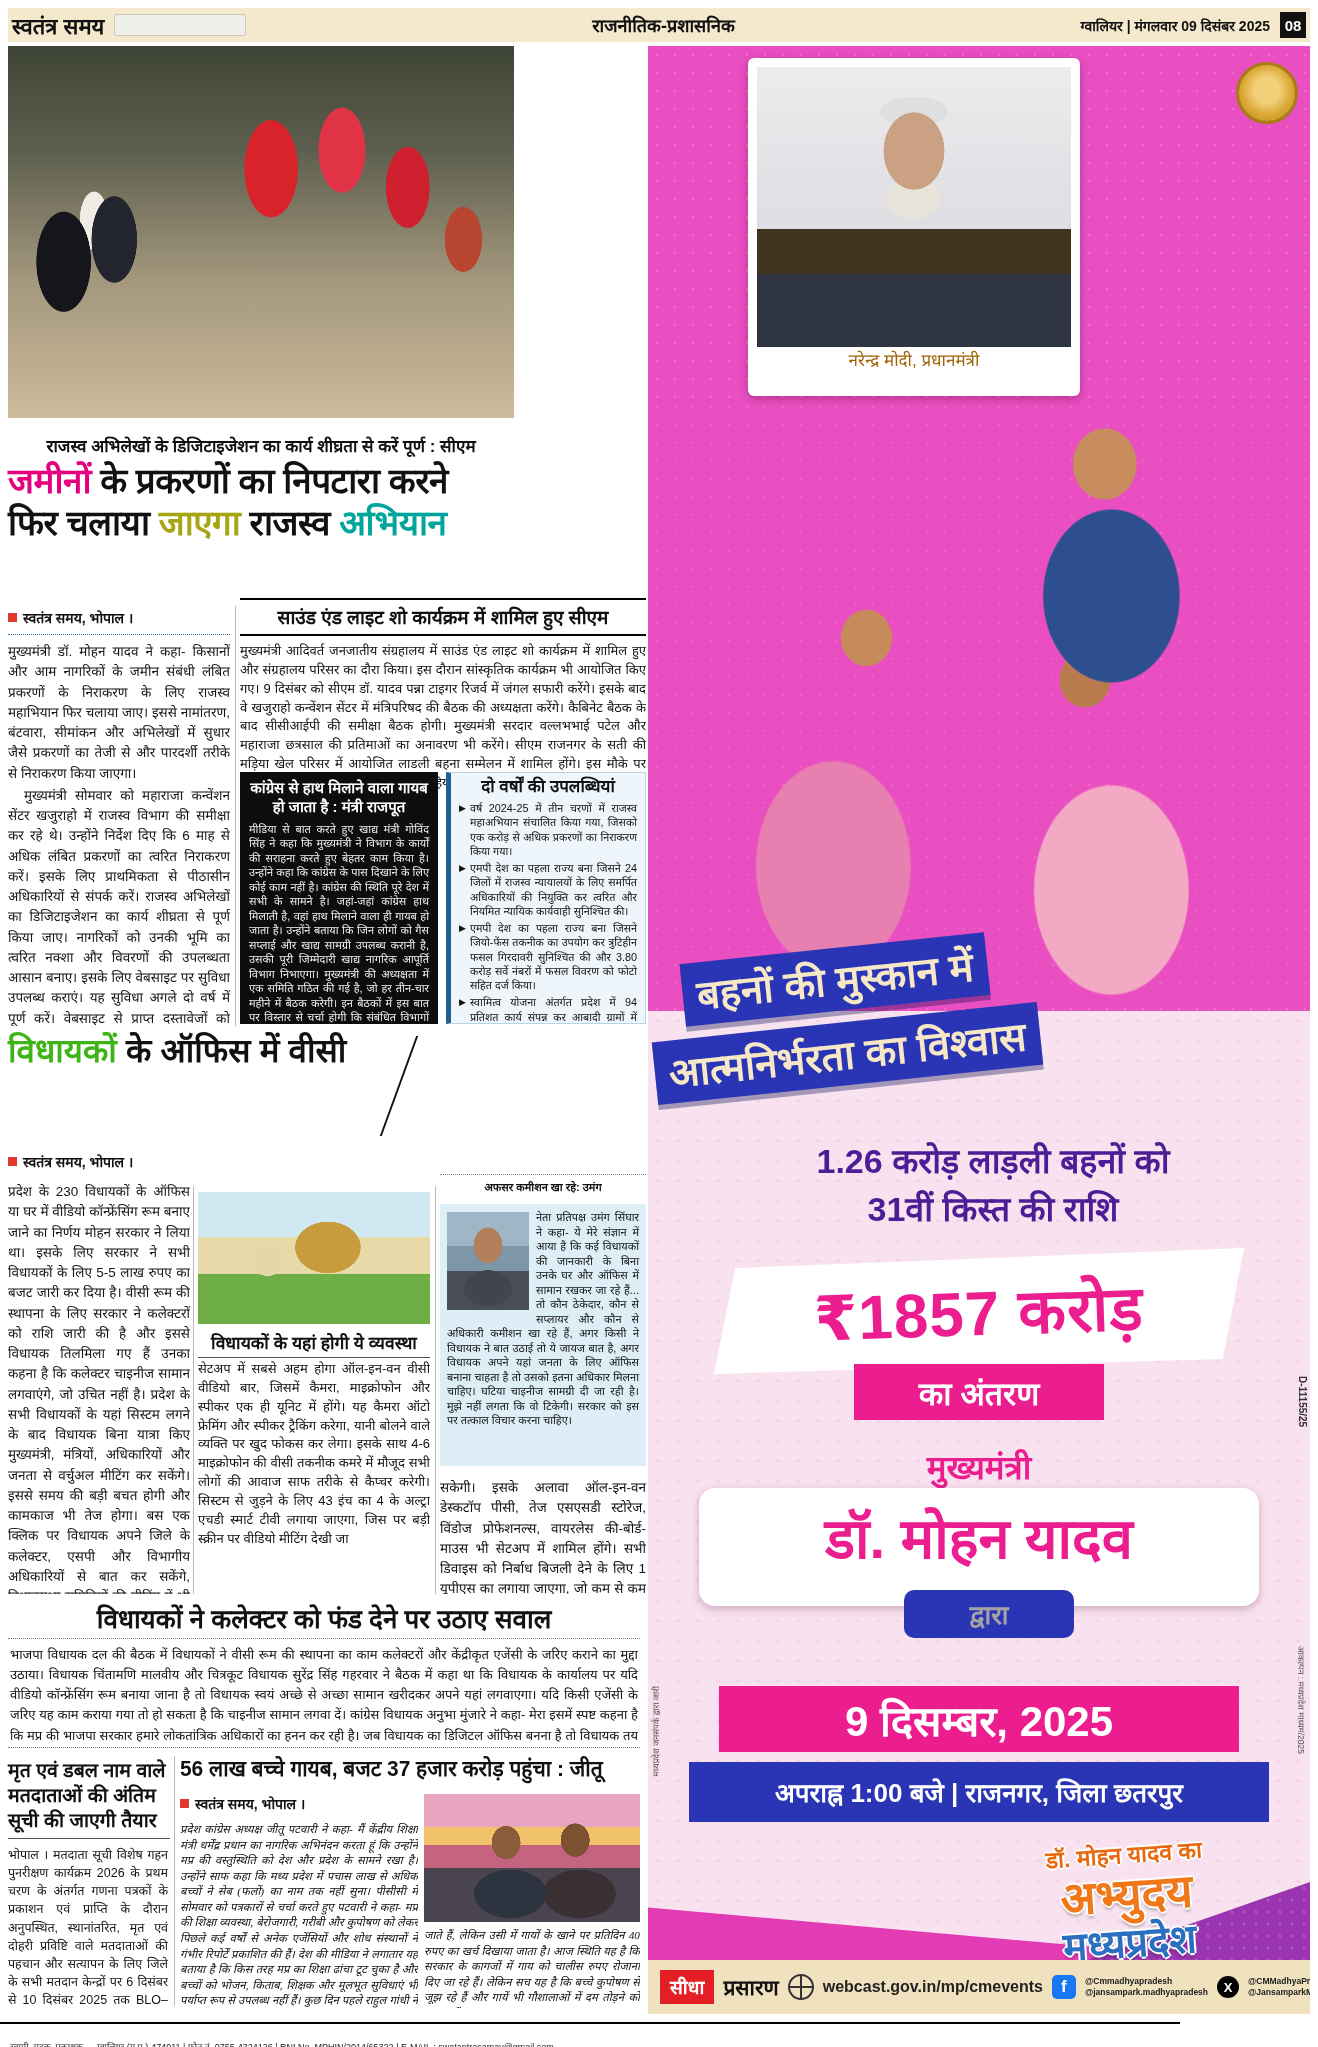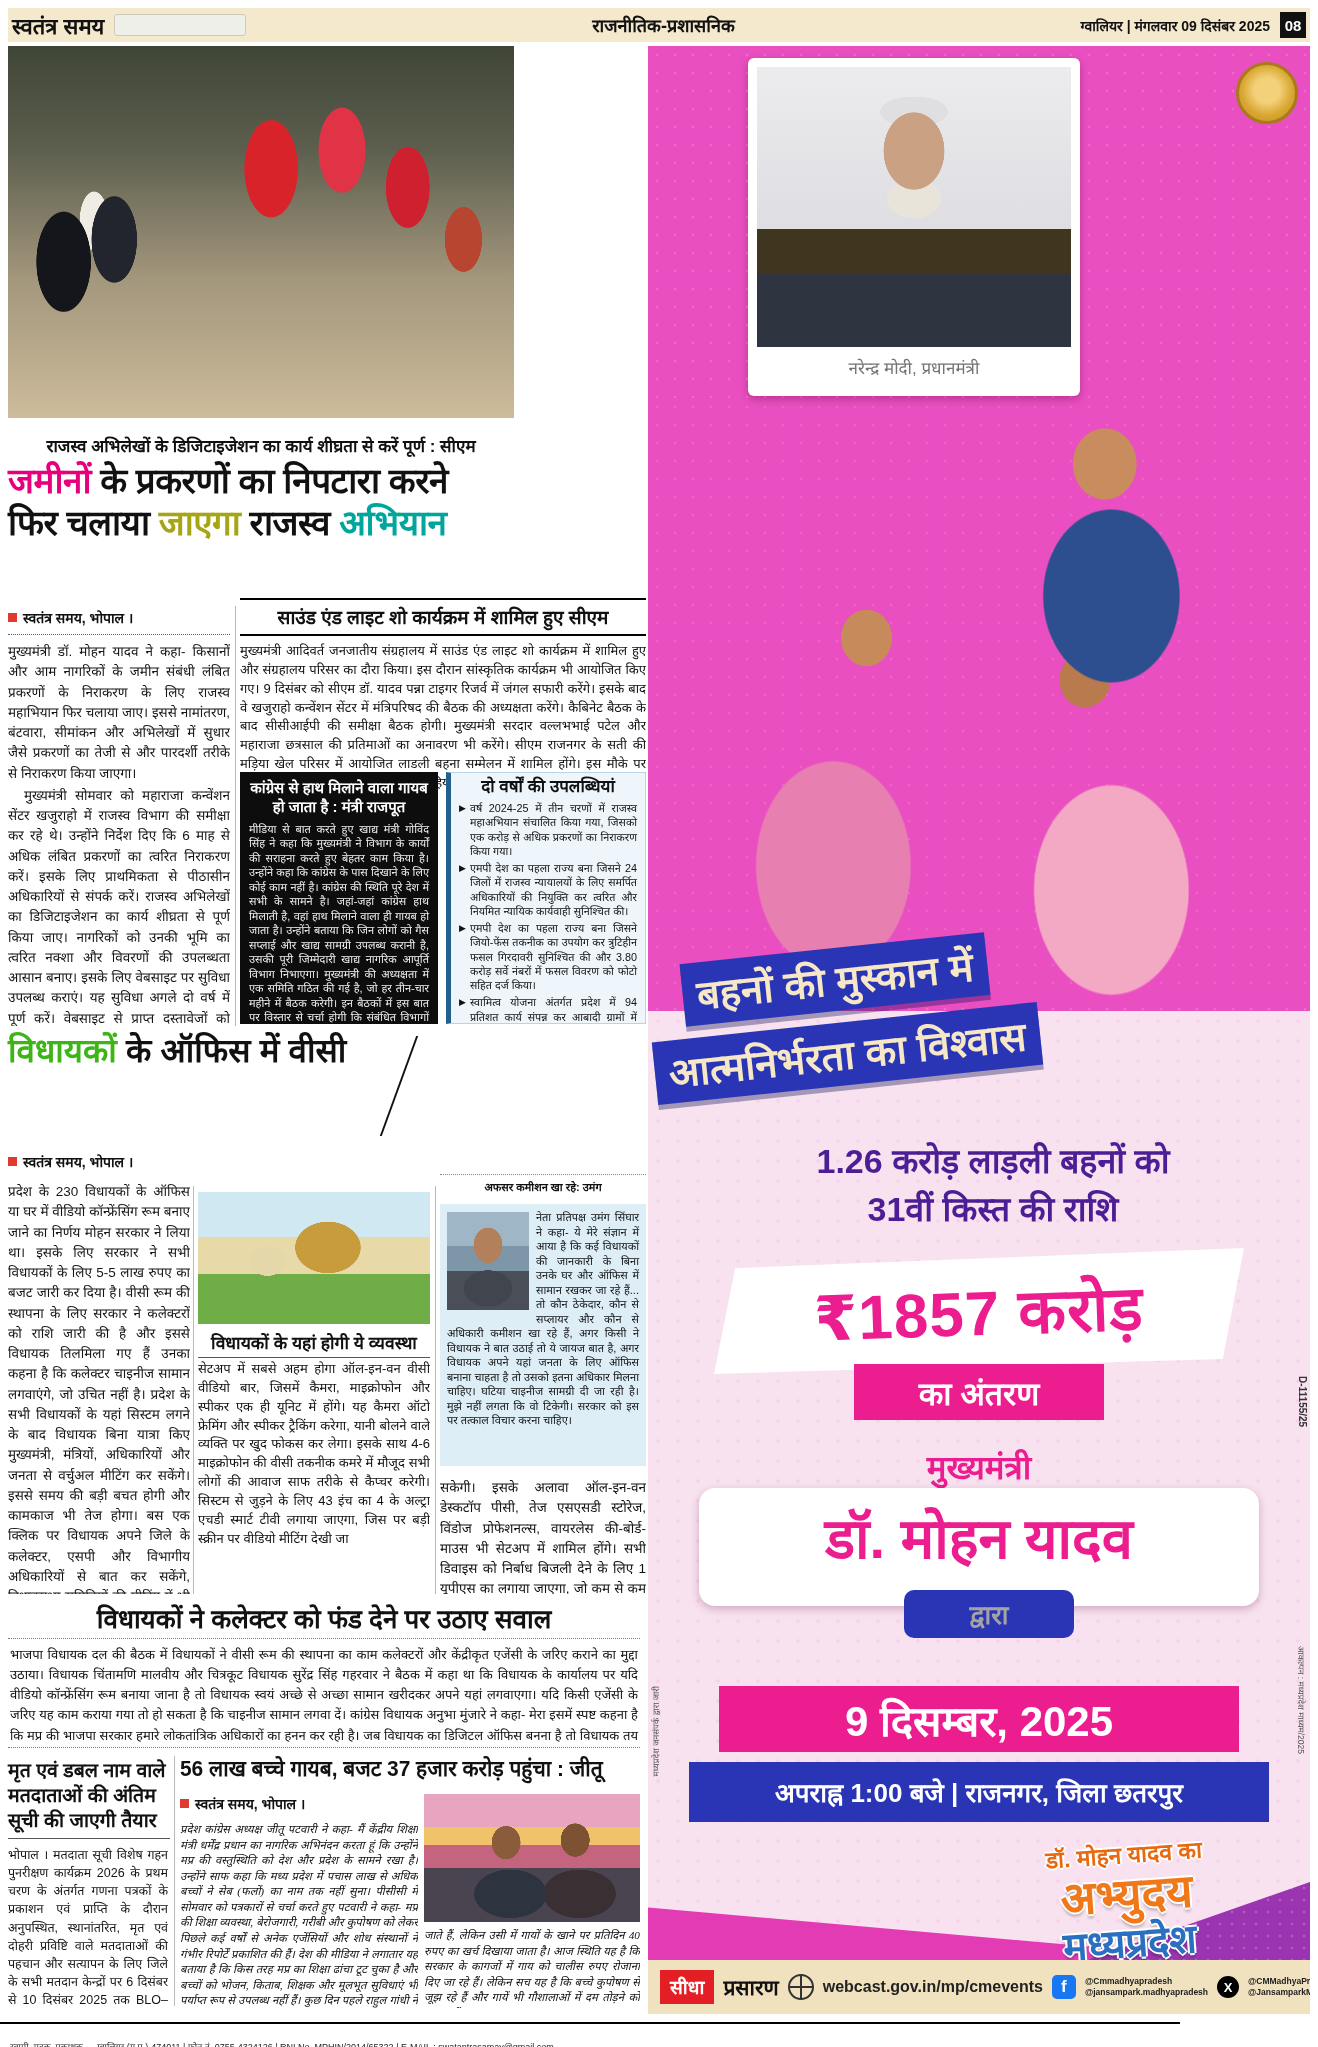--- a/index.html
+++ b/index.html
@@ -119,21 +119,21 @@
      radial-gradient(170px 230px at 70% 82%,#f3a8c3 0 45%,transparent 46%),
      radial-gradient(rgba(255,255,255,.12) 1.5px,transparent 1.6px) 0 0/18px 18px,#e94fc0;}
   .modi-card{position:absolute;left:100px;top:12px;width:332px;height:338px;background:#fff;
      border-radius:6px;box-shadow:0 3px 8px rgba(90,0,60,.35);}
   .modi-photo{position:absolute;left:9px;top:9px;width:314px;height:280px;background:
      radial-gradient(52px 66px at 50% 30%,#caa183 0 58%,transparent 59%),
      radial-gradient(46px 34px at 50% 47%,#e8e4da 0 58%,transparent 59%),
      radial-gradient(58px 26px at 50% 16%,#dfdfe2 0 58%,transparent 59%),
      linear-gradient(180deg,transparent 0 58%,#40351f 58% 74%,#2e3440 74% 100%),
      linear-gradient(180deg,#ececee 0%,#dddde2 60%,#cfcfd6 100%);}
-  .modi-caption{position:absolute;left:0;top:298px;width:332px;text-align:center;font-size:17px;color:#737373;}
+  .modi-caption{position:absolute;left:0;top:290px;width:332px;text-align:center;font-size:17px;color:#a16207;}
   .emblem{position:absolute;right:12px;top:16px;width:62px;height:62px;border-radius:50%;
      background:radial-gradient(circle at 50% 45%,#f3d07a 0 30%,#d9a833 60%,#b98a20 100%);
      border:3px solid #a87a18;box-sizing:border-box;}
   .ribbon{position:absolute;background:#2a35b5;color:#f6e8c6;font-weight:800;text-align:center;
      transform:rotate(-6deg);box-shadow:0 5px 0 rgba(10,10,80,.35);padding:4px 14px;white-space:nowrap;}
   .ribbon1{left:34px;top:902px;font-size:40px;}
   .ribbon2{left:6px;top:976px;font-size:40px;}
   .kist{position:absolute;left:0;top:1092px;width:690px;text-align:center;color:#4c1d95;
      font-size:34px;font-weight:800;line-height:1.4;}
   .amt-banner{position:absolute;left:66px;top:1202px;width:530px;height:126px;background:#fff;

